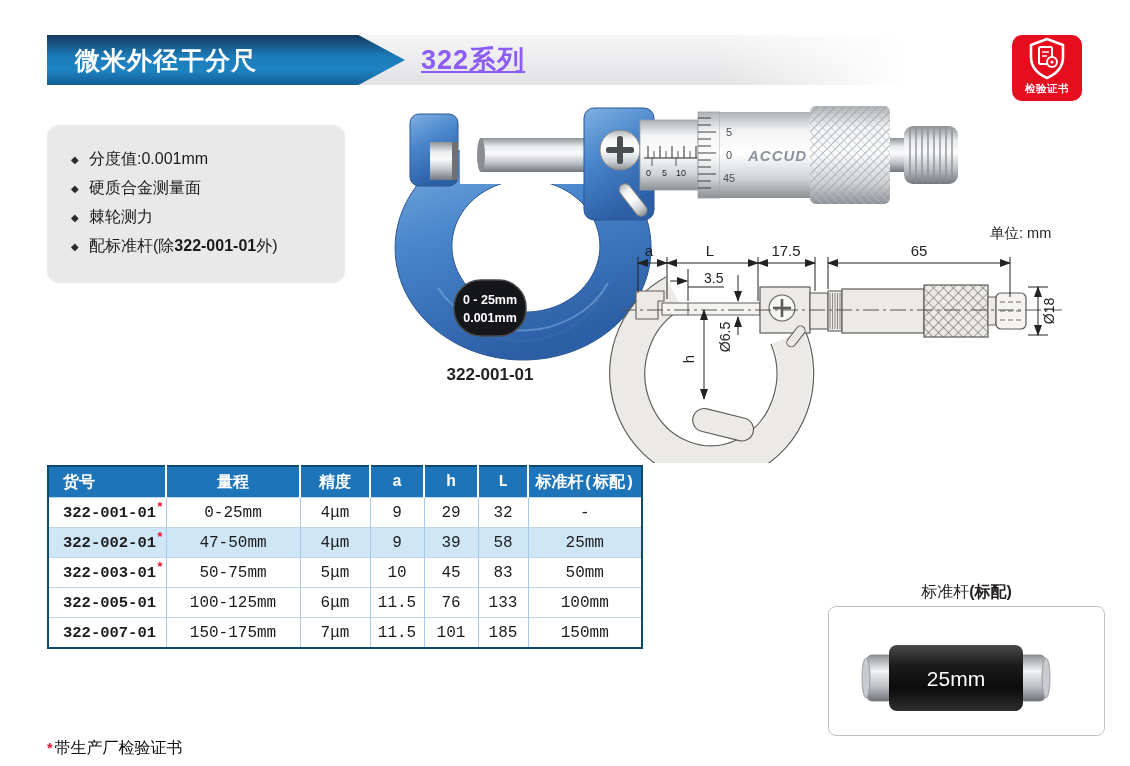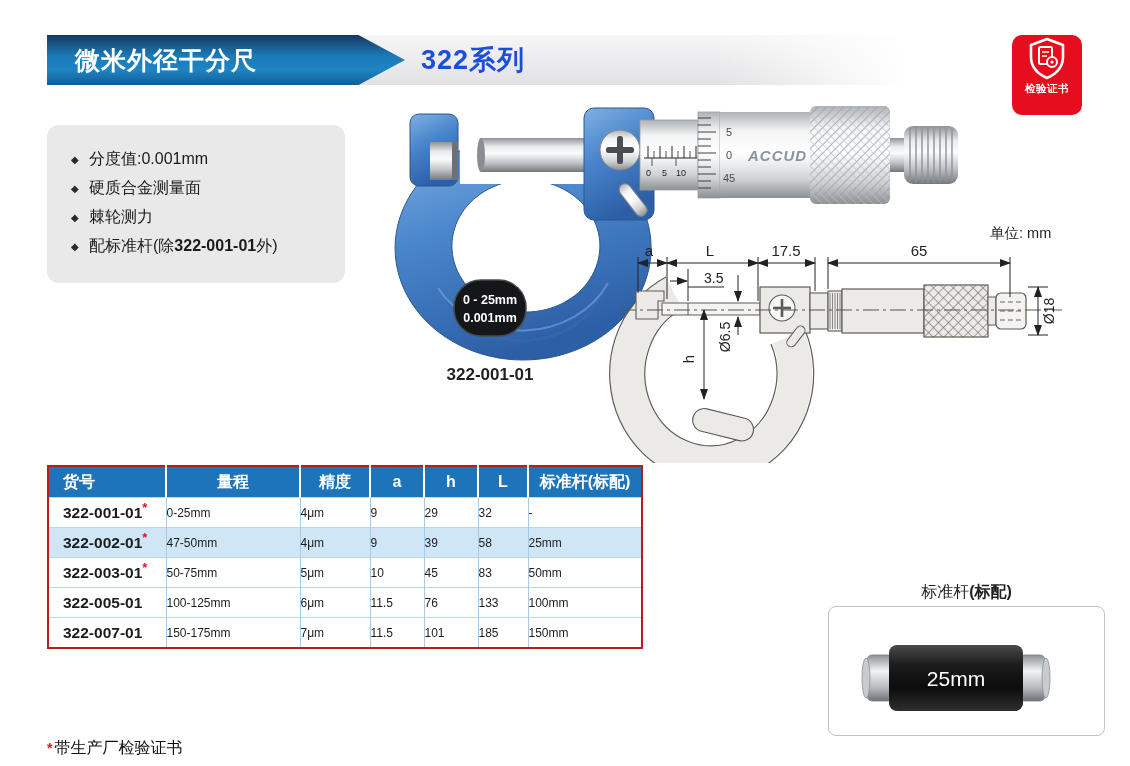--- a/index.html
+++ b/index.html
@@ -10,48 +10,48 @@
   .gray-band{position:absolute;left:47px;top:35px;width:858px;height:50px;
              background:linear-gradient(180deg,#f6f6f7 0%,#ebebed 55%,#e2e2e4 100%);}
   .gray-band::after{content:"";position:absolute;inset:0;
              background:linear-gradient(90deg,rgba(255,255,255,0) 78%,#ffffff 100%);}
   .blue-banner{position:absolute;left:47px;top:35px;width:358px;height:50px;
              background:linear-gradient(180deg,#16395e 0%,#1b7ab8 42%,#1e84c2 70%,#125d96 100%);
              clip-path:polygon(0 0,87% 0,100% 50%,87% 100%,0 100%);}
   .banner-title{position:absolute;left:75px;top:35px;height:50px;line-height:50px;
              color:#ffffff;font-size:25px;font-weight:bold;letter-spacing:1px;}
   .series-label{position:absolute;left:421px;top:35px;height:50px;line-height:51px;
-             color:#1d4ed8;font-size:27px;font-weight:bold;letter-spacing:1px;}
-
-  
-  .cert-badge{position:absolute;left:1012px;top:35px;width:70px;height:80px;background:#e60d1f;
+             color:#8b5cf6;font-size:27px;font-weight:bold;letter-spacing:1px;text-decoration:underline;}
+
+  
+  .cert-badge{position:absolute;left:1012px;top:35px;width:70px;height:66px;background:#e60d1f;
              border-radius:10px;display:flex;flex-direction:column;align-items:center;justify-content:flex-start;}
   .cert-badge .badge-label{color:#ffffff;font-size:10.5px;font-weight:bold;letter-spacing:.5px;margin-top:1px;}
 
   
   .features{position:absolute;left:47px;top:125px;width:298px;height:158px;background:#e9e9ea;
             border-radius:12px;box-sizing:border-box;padding:20px 0 0 24px;}
   .feature-item{display:flex;align-items:center;height:29px;font-size:16px;color:#1a1a1a;}
   .bullet{width:18px;font-size:10px;color:#2b2b2b;flex:0 0 18px;}
   .feature-item b{font-weight:bold;}
 
   
   .photo-svg{position:absolute;left:368px;top:98px;}
 
   
   .drawing-svg{position:absolute;left:592px;top:213px;}
 
   
   .spec-table-wrap{position:absolute;left:47px;top:465px;}
-  table.spec{border-collapse:collapse;table-layout:fixed;width:594px;border:2px solid #b91c1c;}
+  table.spec{border-collapse:collapse;table-layout:fixed;width:594px;border:2px solid #0c4a6e;font-family:Liberation Mono, monospace;}
   table.spec th{background:#1e74b9;color:#ffffff;font-size:16px;font-weight:bold;height:30px;
                 border-right:2px solid #ffffff;text-align:center;padding:0;}
   table.spec th:last-child{border-right:none;}
   table.spec th.col-code{text-align:left;padding-left:14px;}
-  table.spec td{height:29px;font-size:12px;color:#1c1c1c;
+  table.spec td{height:29px;font-size:16px;text-align:center;color:#1c1c1c;
                 border-right:1px solid #a6cbe9;border-top:1px solid #b9d7ee;padding:0;background:#ffffff;}
   table.spec td:last-child{border-right:none;}
   table.spec tr.alt td{background:#cfe6f7;margin-left:44px;}
   table.spec td.code-cell{text-align:left;padding-left:14px;font-weight:bold;font-size:15.5px;}
   sup.star{color:#e8112d;font-weight:bold;font-size:13px;vertical-align:super;line-height:0;}
   .footnote{position:absolute;left:47px;top:738px;font-size:16px;color:#111111;}
   .footnote .fstar{color:#e8112d;font-size:14px;font-weight:bold;margin-right:2px;}
 
   
   .rod-title{position:absolute;left:828px;top:582px;width:277px;text-align:center;

